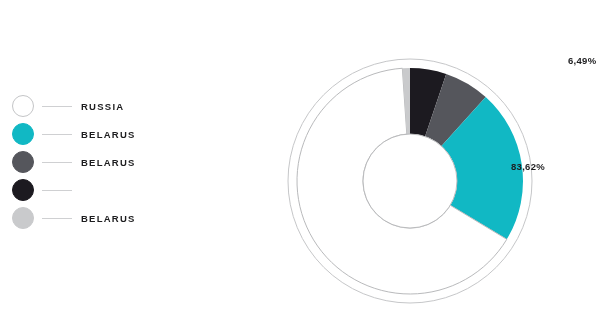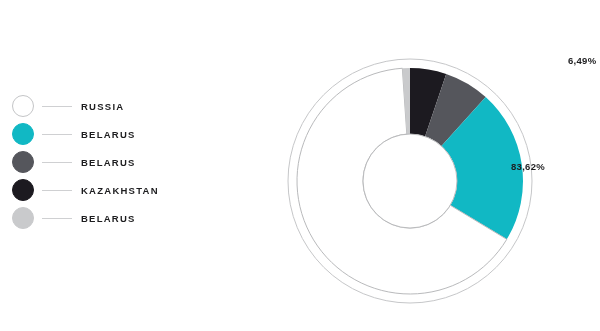--- a/index.html
+++ b/index.html
@@ -98,21 +98,20 @@
 
   <div class="legend-row">
     <span class="legend-swatch" style="background: rgb(85, 86, 92); border: 1px solid rgb(85, 86, 92);"></span>
     <span class="legend-rule"></span>
     <span class="legend-label">BELARUS</span>
   </div>
 
   <div class="legend-row">
     <span class="legend-swatch" style="background: rgb(28, 26, 32); border: 1px solid rgb(28, 26, 32);"></span>
     <span class="legend-rule"></span>
-    <span class="legend-label">KAZAKHSTAN</span>
   </div>
 
   <div class="legend-row">
     <span class="legend-swatch" style="background: rgb(201, 202, 204); border: 1px solid rgb(201, 202, 204);"></span>
     <span class="legend-rule"></span>
     <span class="legend-label">BELARUS</span>
   </div>
 
 </div>
 

